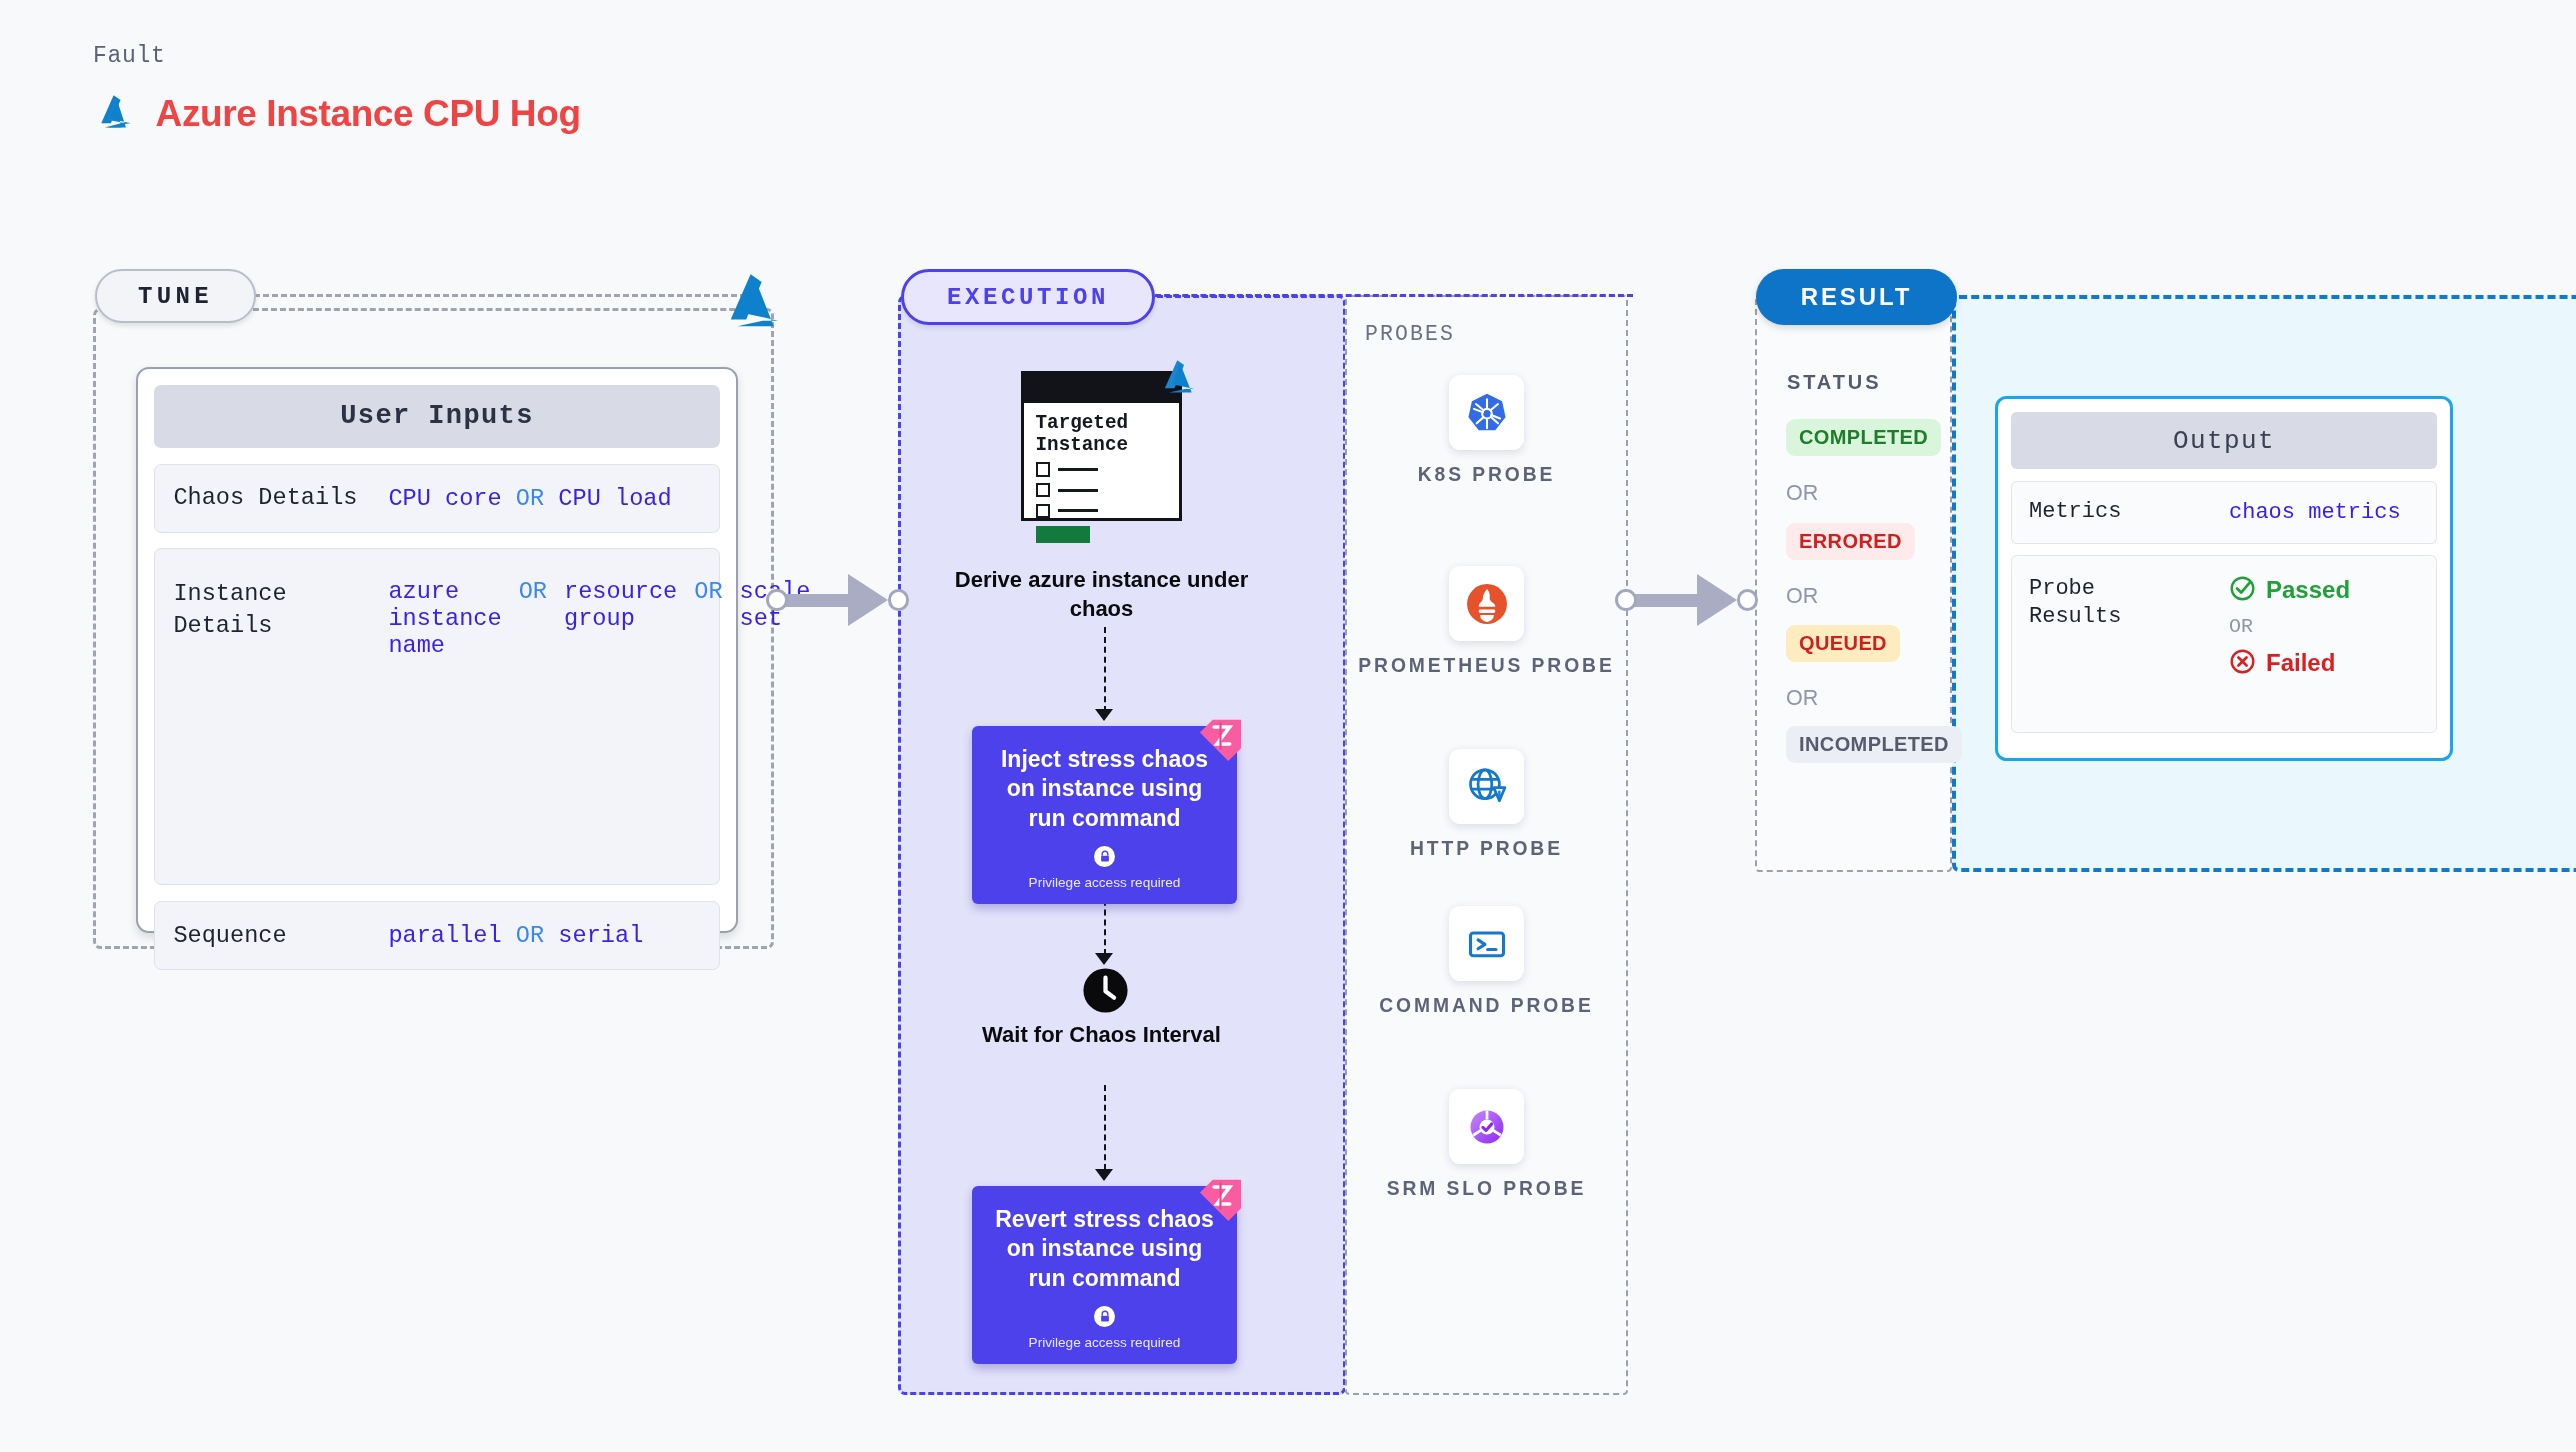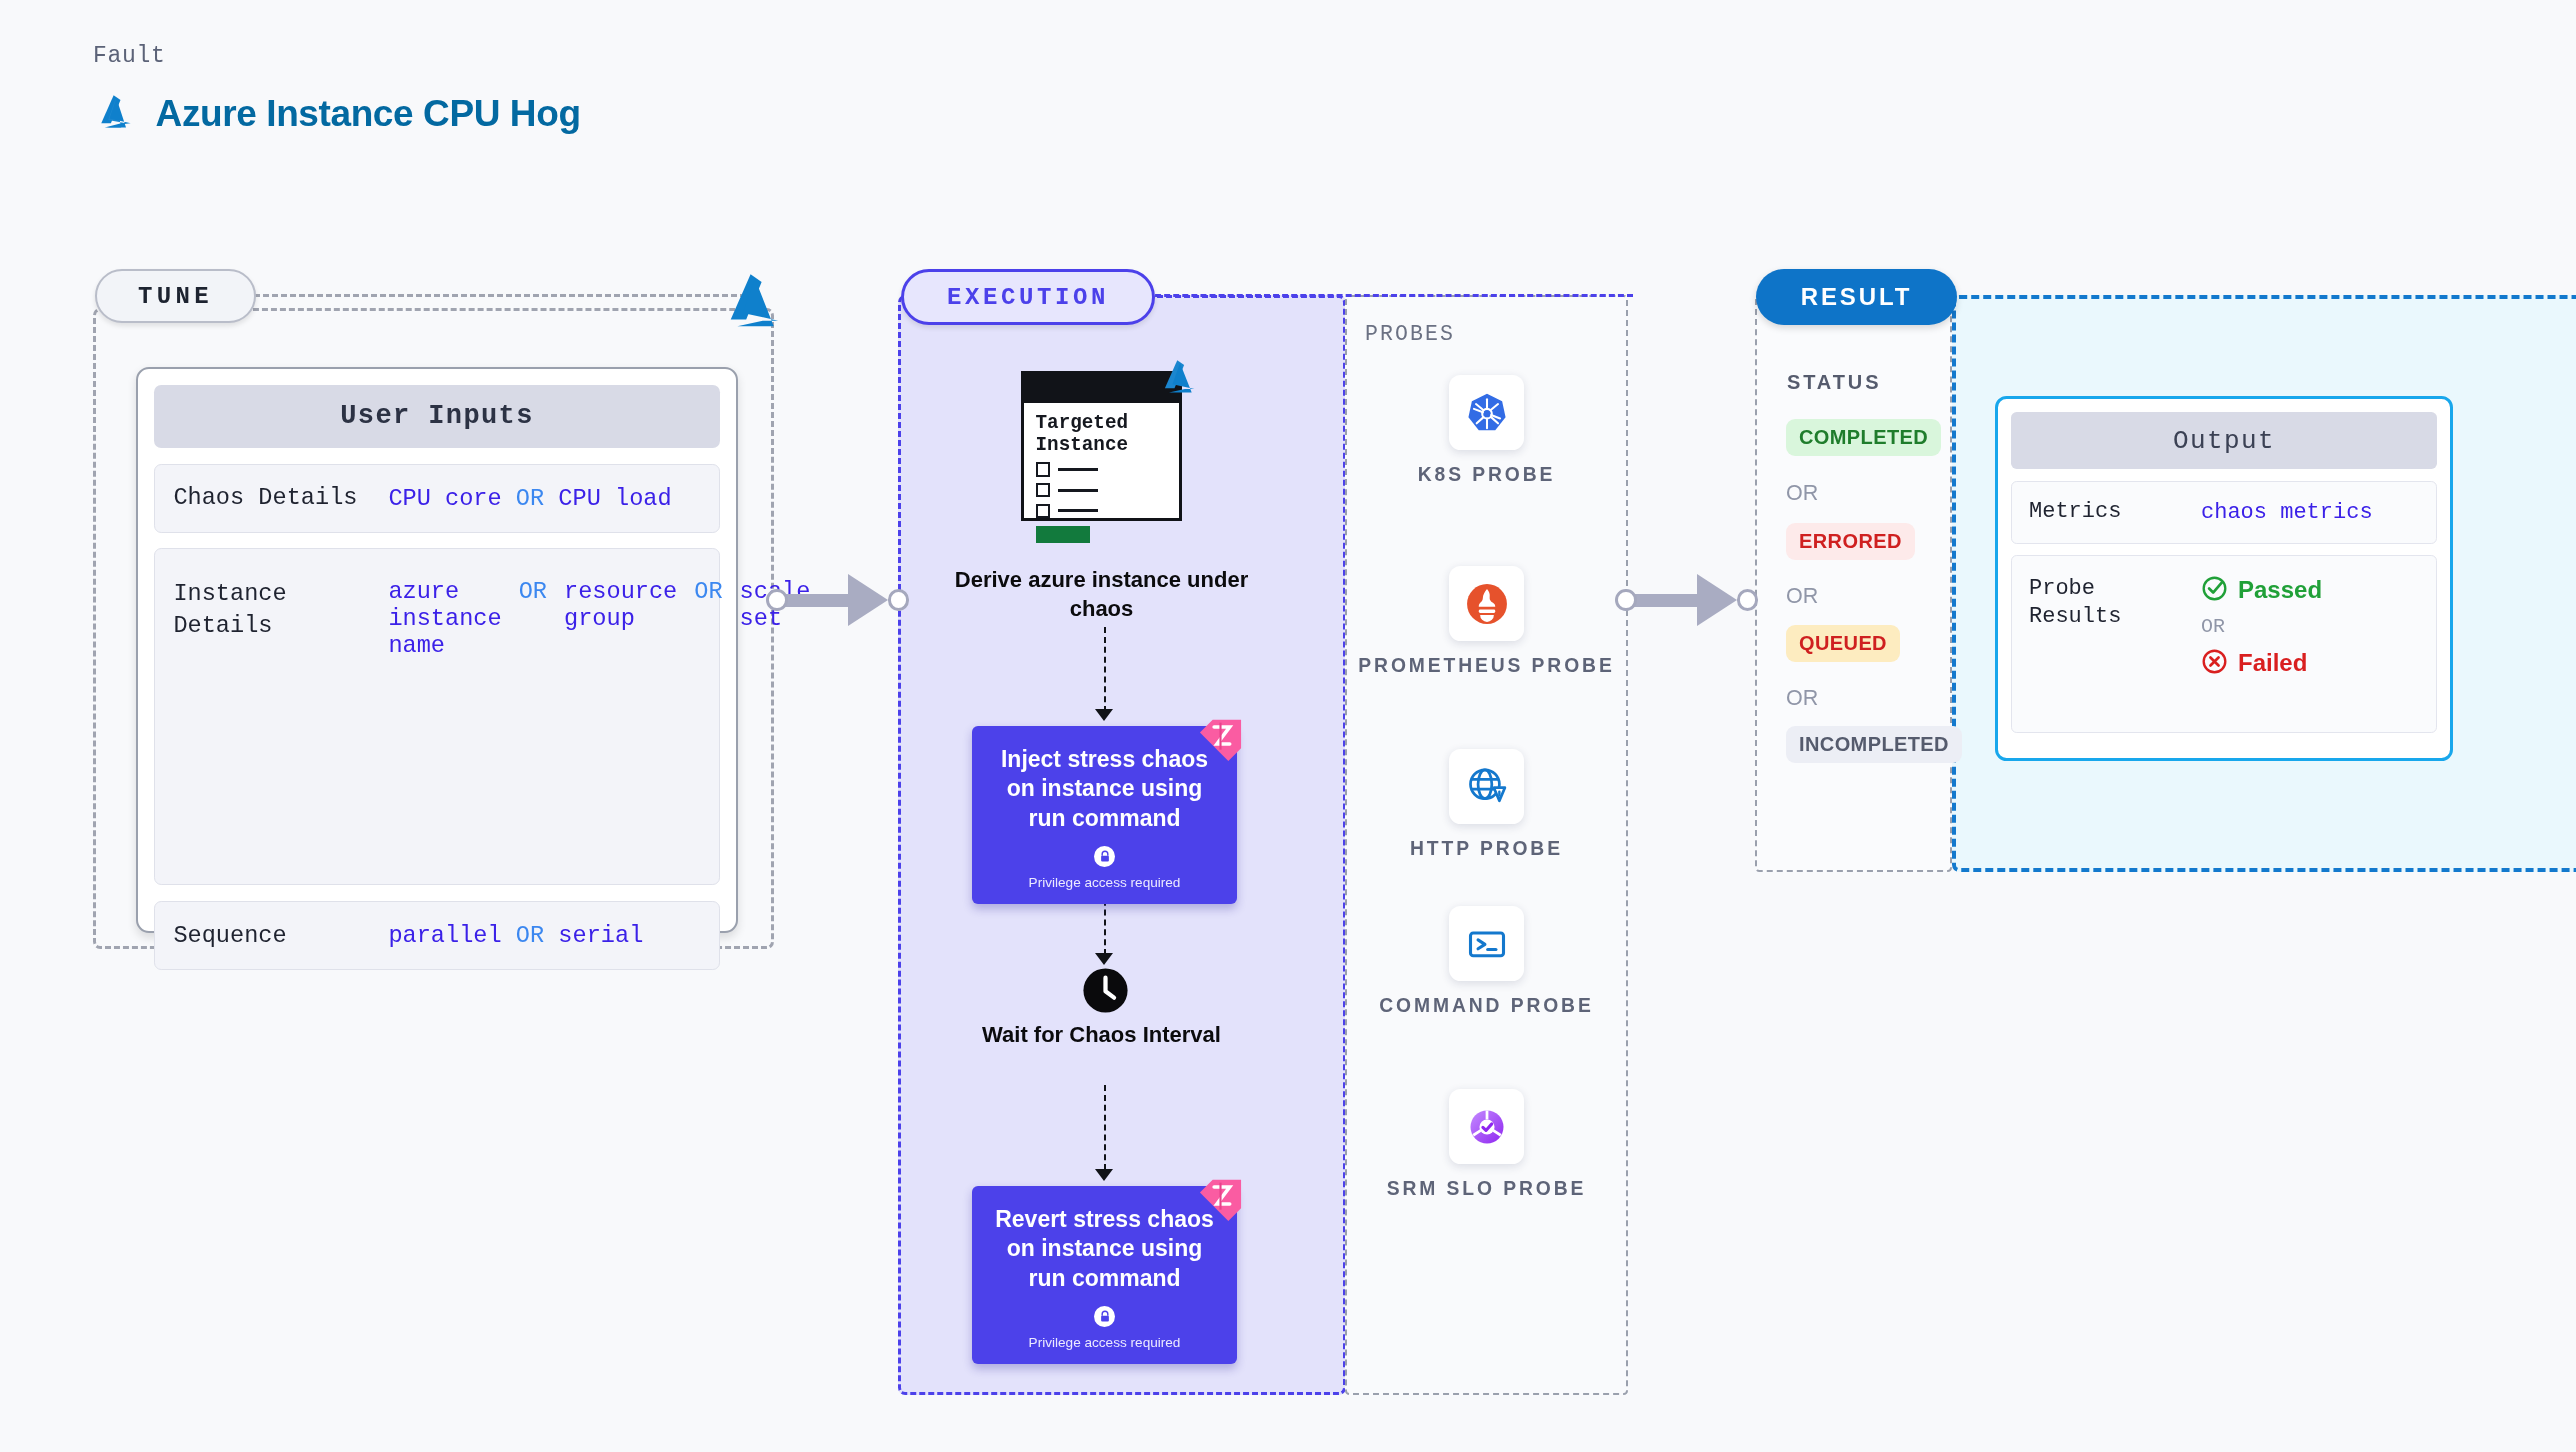--- a/index.html
+++ b/index.html
@@ -14,21 +14,21 @@
 
   
   #header { position: absolute; left: 93px; top: 43px; }
   #fault-label {
     font-family: "Liberation Mono", monospace;
     font-size: 23px;
     color: #5c6378;
     letter-spacing: 0.7px;
   }
   #title-row { display: flex; align-items: center; gap: 18.6px; margin-top: 21.5px; }
-  #page-title { font-size: 37px; font-weight: bold; color: #0369a1; letter-spacing: -0.4px; }
+  #page-title { font-size: 37px; font-weight: bold; color: #ef4444; letter-spacing: -0.4px; }
   .panel-badge {
     position: absolute;
     display: flex; align-items: center; justify-content: center;
     border-radius: 716px;
     font-family: "Liberation Mono", monospace;
     font-weight: bold;
     letter-spacing: 2.9px;
     z-index: 6;
   }
   .dashed-box { position: absolute; border-style: dashed; }
@@ -236,21 +236,21 @@
   }
   .out-header {
     background: #d8dae6; border-radius: 5.7px; height: 57px;
     display: flex; align-items: center; justify-content: center;
     font-family: "Liberation Mono", monospace; font-size: 26px;
     color: #3b4154; letter-spacing: 1.4px;
   }
   .out-row {
     background: #fafbfd; border: 1.4px solid #e3e5ee; border-radius: 5.7px;
     margin-top: 11.5px; display: flex; align-items: center;
-    padding: 10px 17px; font-family: "Liberation Mono", monospace;
+    padding: 10px 17px; font-family: "Liberation Mono", monospace; gap: 28px;
   }
   .out-row .lbl { font-size: 22px; color: #1f2330; width: 172px; flex: none; line-height: 1.3; }
   #out-metrics { height: 63px; }
   #out-metrics .val { font-size: 22px; color: #3b21e8; }
   #out-probes { height: 178px; align-items: flex-start; padding-top: 18.6px; }
   .pr-col { display: flex; flex-direction: column; gap: 10px; }
   .pr-line { display: flex; align-items: center; gap: 10px; }
   .pr-text { font-family: "Liberation Sans", sans-serif; font-size: 24px; font-weight: bold; }
   .pr-pass { color: #20a038; }
   .pr-fail { color: #d91f1f; }

